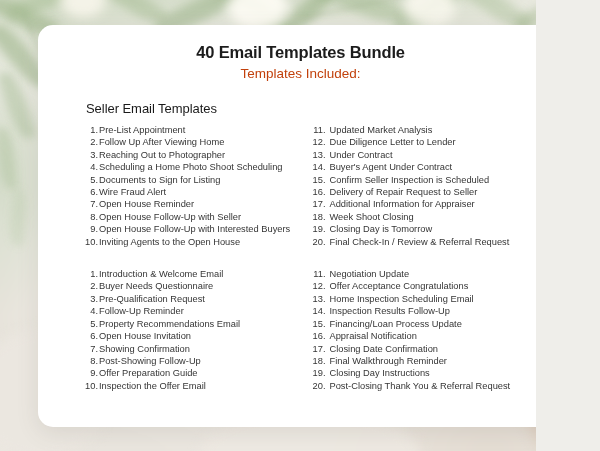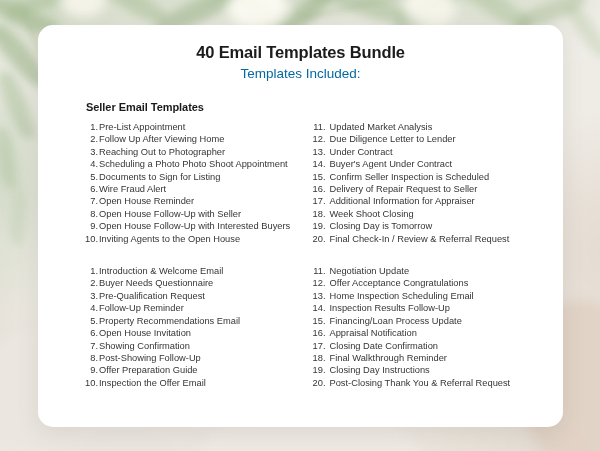--- a/index.html
+++ b/index.html
@@ -9,21 +9,21 @@
   body {
     width: 600px;
     height: 451px;
     overflow: hidden;
     font-family: "Liberation Sans", sans-serif;
     background: #efeeea;
   }
 
   .page {
     position: relative;
-    width: 600px;
+    width: 536px;
     height: 451px;
     overflow: hidden;
   }
 
   
   .bg {
     position: absolute;
     inset: 0;
     background: #f1efe9;
   }
@@ -82,33 +82,33 @@
     font-size: 16.5px;
     font-weight: bold;
     color: #1c1c1c;
     letter-spacing: -0.15px;
     margin: 0 0 4px 0;
   }
   .doc-subtitle {
     text-align: center;
     font-size: 13.5px;
     font-weight: normal;
-    color: #0369a1;
+    color: #c2410c;
     margin: 0 0 20px 0;
   }
 
   .section {
     margin-bottom: 4px;
   }
   .section + .section {
     margin-top: 20px;
   }
   .section-title {
-    font-size: 11px;
-    font-weight: bold;
+    font-size: 13px;
+    font-weight: normal;
     color: #1a1a1a;
     margin: 0 0 8px 14px;
     letter-spacing: -0.05px;
   }
 
   .cols {
     display: flex;
     gap: 0;
   }
   .col {
@@ -198,21 +198,21 @@
               <li>
                   <span class="num">2.</span>
                   <span class="txt">Follow Up After Viewing Home</span>
                 </li>
               <li>
                   <span class="num">3.</span>
                   <span class="txt">Reaching Out to Photographer</span>
                 </li>
               <li>
                   <span class="num">4.</span>
-                  <span class="txt">Scheduling a Photo Photo Shoot Appointment</span>
+                  <span class="txt">Scheduling a Home Photo Shoot Scheduling</span>
                 </li>
               <li>
                   <span class="num">5.</span>
                   <span class="txt">Documents to Sign for Listing</span>
                 </li>
               <li>
                   <span class="num">6.</span>
                   <span class="txt">Wire Fraud Alert</span>
                 </li>
               <li>

